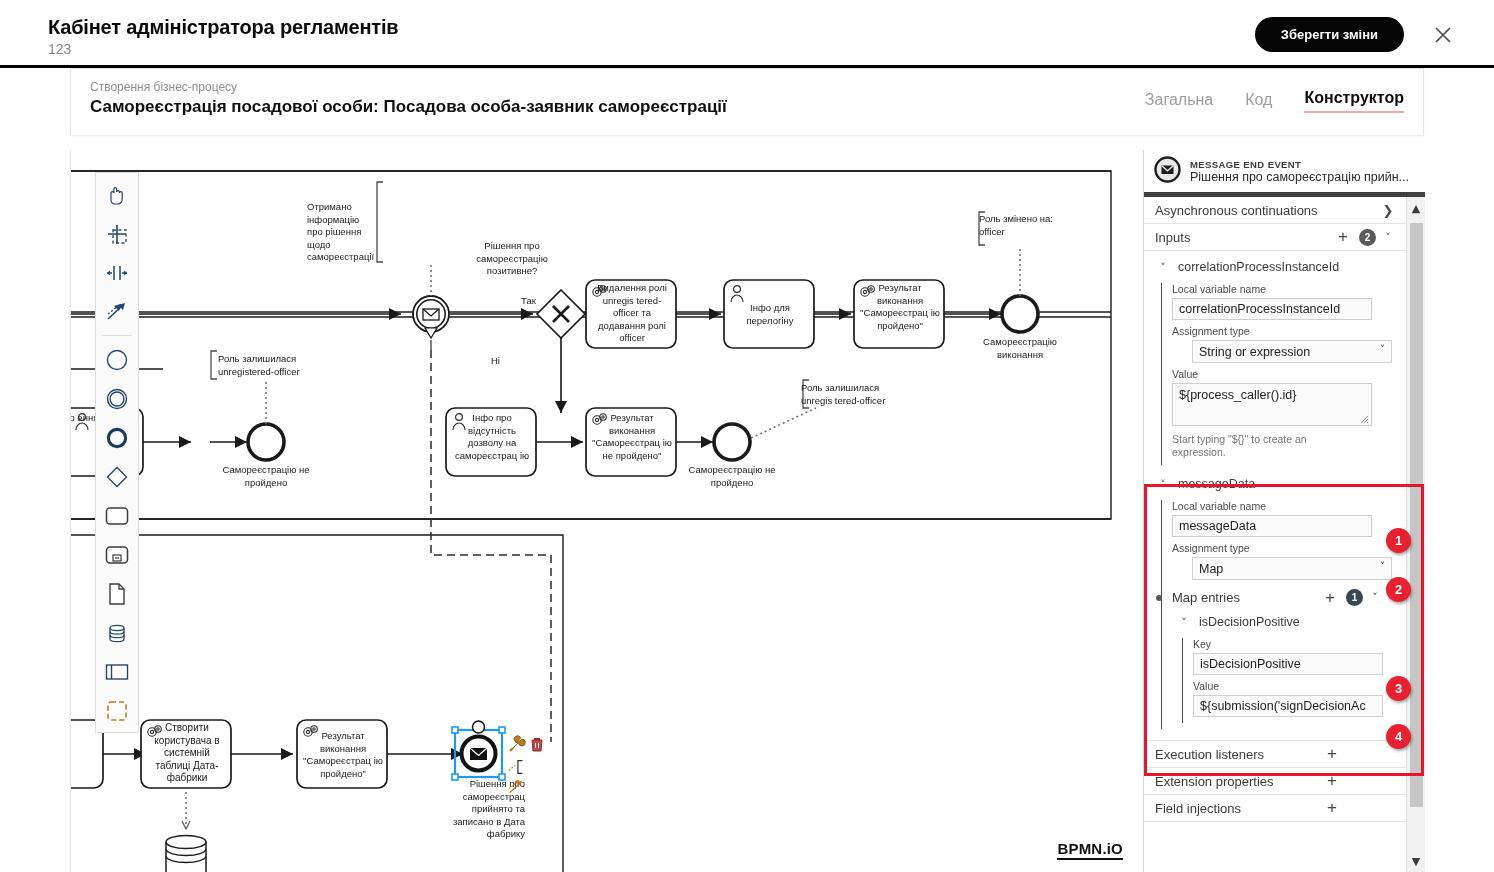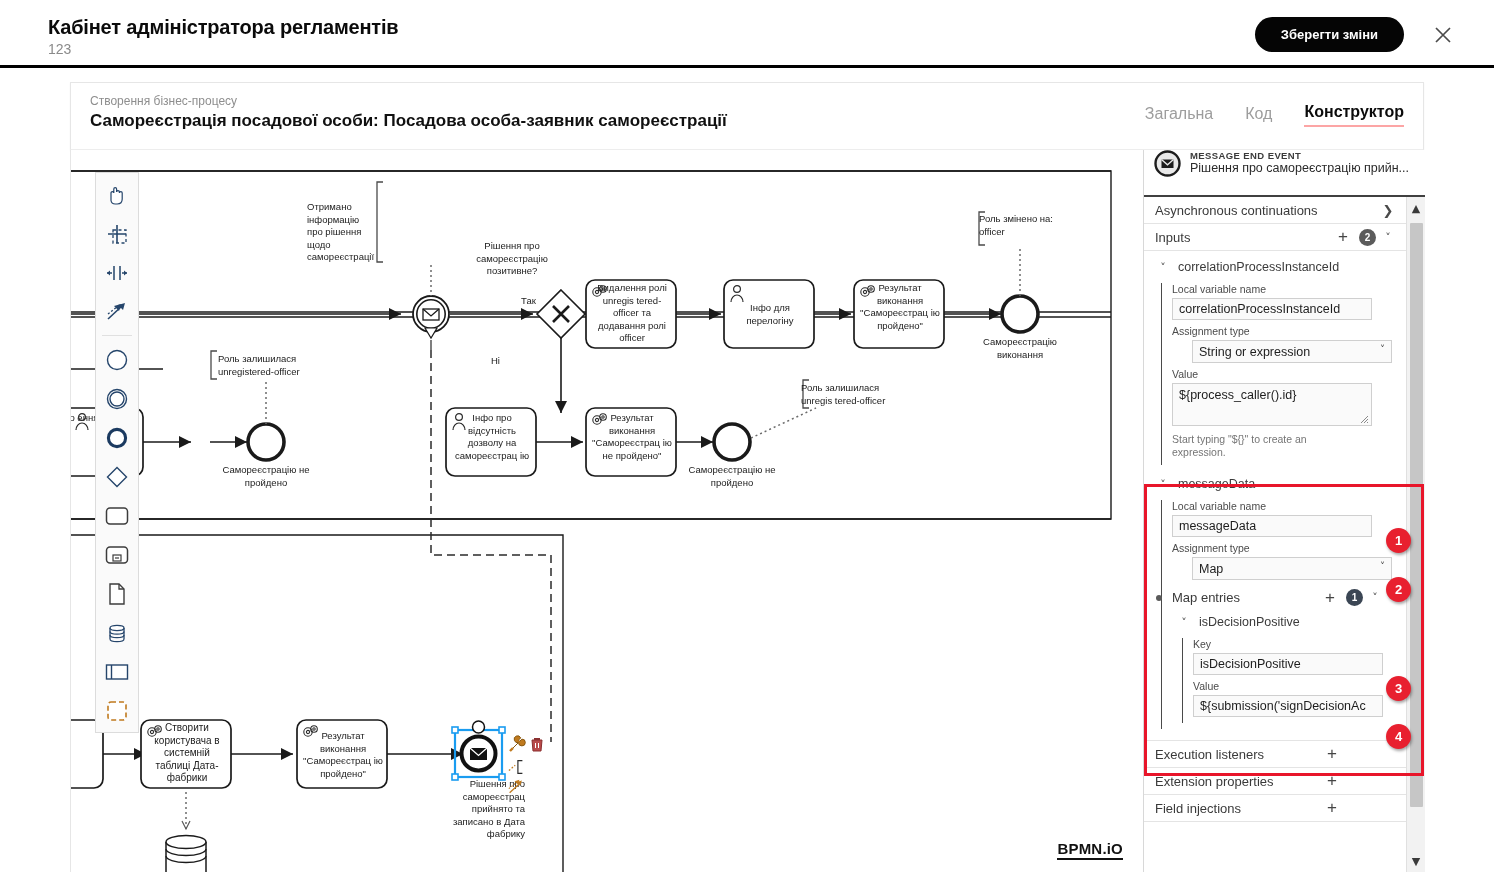--- a/index.html
+++ b/index.html
@@ -37,21 +37,21 @@
   }
   #close-button {
     position:absolute; right:38px; top:22px;
     width:26px; height:26px; cursor:pointer;
     color:#4b4b4b;
   }
   #close-button svg { display:block; }
 
   
   #card {
-    position:absolute; left:70px; top:82px; width:1354px; height:68px;
+    position:absolute; left:70px; top:68px; width:1354px; height:68px;
     background:#fff;
     border:1px solid #e6e6e6;
     border-bottom:1px solid #ededed;
     box-shadow:0 1px 2px rgba(0,0,0,0.04);
   }
   #card-kicker {
     position:absolute; left:19px; top:11px;
     font-size:12px; color:#8e8e8e;
   }
   #card-title {
@@ -111,23 +111,23 @@
 
   
   #props-panel {
     position:absolute; left:1072px; top:0;
     width:282px; height:722px;
     background:#fff;
     border-left:1px solid #d8d8d8;
     font-size:12px; color:#333;
   }
   #props-header {
-    height:47px; display:flex; 
+    height:47px; display:flex; align-items:center;
     padding:0 10px; gap:9px;
-    border-bottom:2px solid #404040; background:#fff;
+    border-bottom:5px solid #404040; background:#fff;
   }
   #props-header-icon { flex:0 0 auto; }
   #props-header-text { overflow:hidden; }
   #props-type {
     font-size:9.5px; font-weight:bold; color:#3b3b3b;
     letter-spacing:0.4px; text-transform:uppercase;
     white-space:nowrap;
   }
   #props-name {
     font-size:12.5px; color:#2b2b2b;

